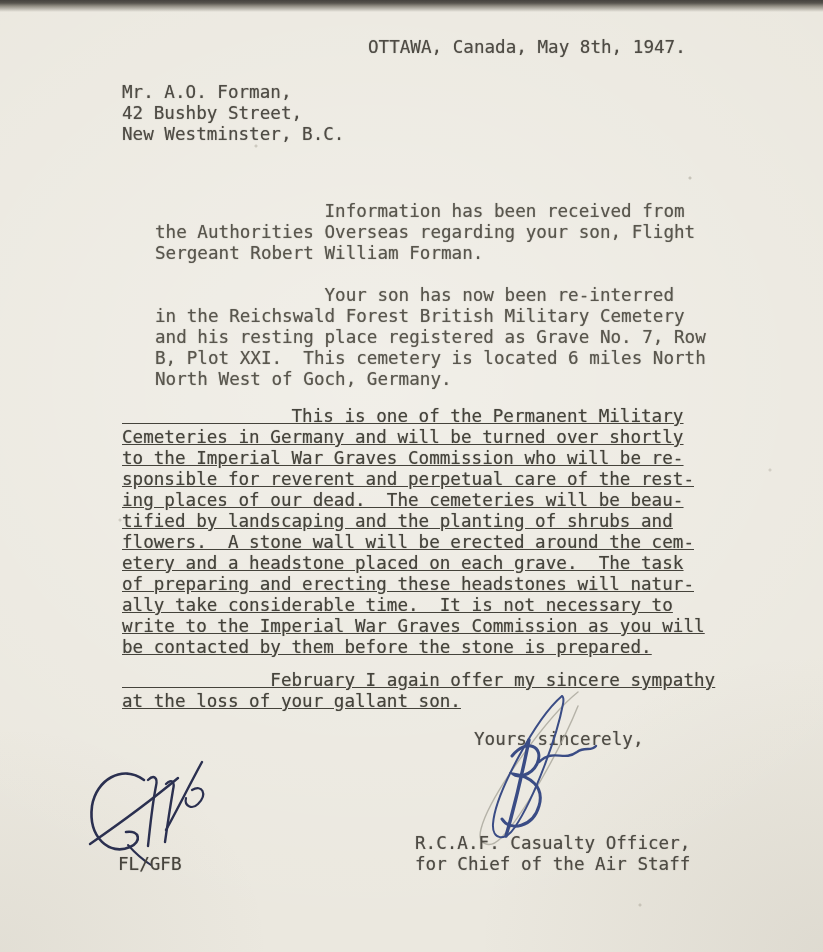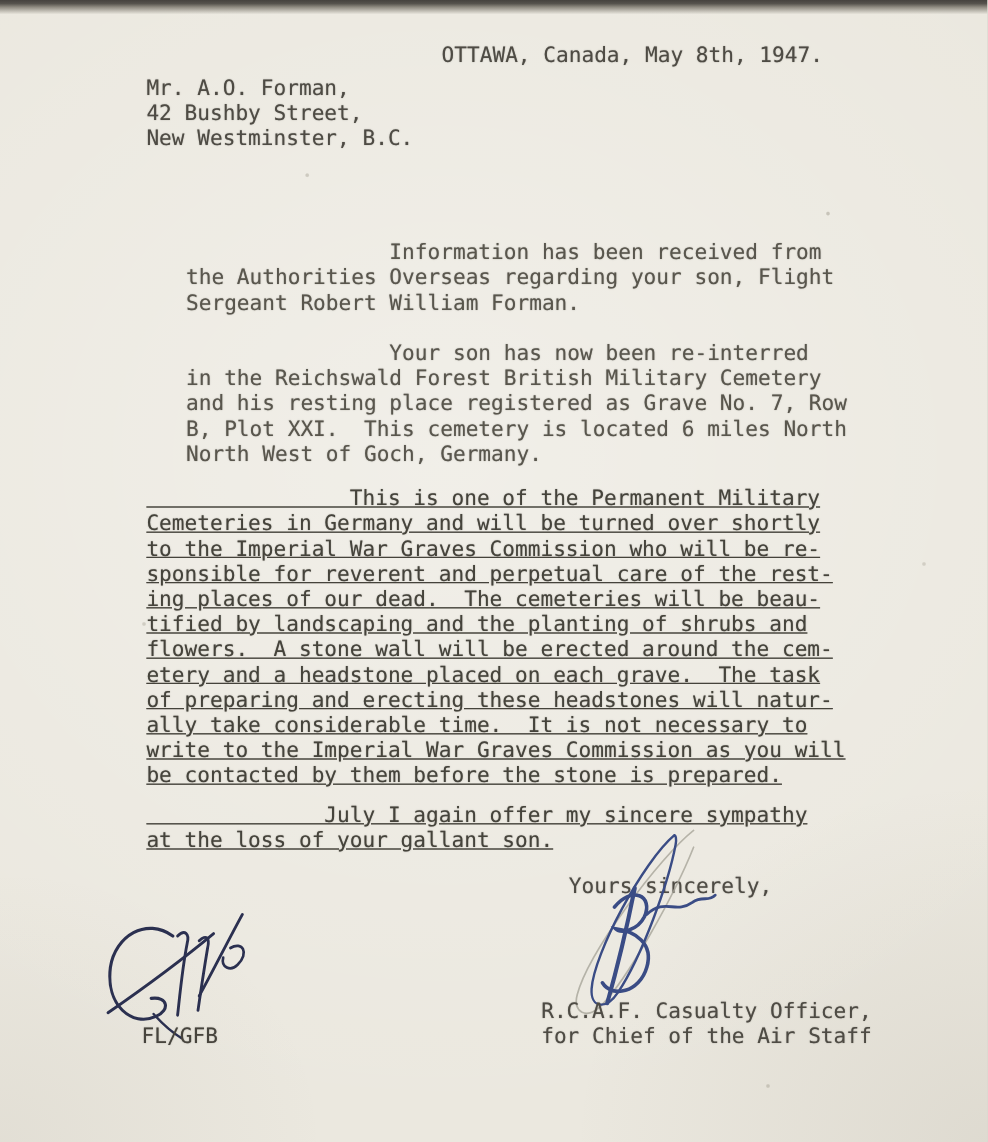--- a/index.html
+++ b/index.html
@@ -23,28 +23,28 @@
     color:#4e4b44;
   }
   .scan-edge{
     position:absolute;top:0;left:0;right:0;height:14px;
     background:linear-gradient(180deg,#45423e 0px,#56534d 3px,#908c82 6px,rgba(235,232,223,0) 12px);
   }
   .tline{position:absolute;white-space:pre;text-shadow:0 0 1px rgba(70,67,60,.55);}
   .light{color:#59564d;margin-left:33px;}
   .dark{color:#45433b;text-decoration:underline;}
   .date{top:37px;left:368px;}
-  .address{top:64px;left:122px;}
+  .address{top:82px;left:122px;}
   .salutation{top:160px;left:122px;}
   .p1{top:201px;left:122px;}
   .p2{top:285px;left:122px;}
   .p3{top:406px;left:122px;}
   .p4{top:670px;left:122px;}
   .closing{top:729px;left:474px;}
-  .sigblock{top:833px;left:415px;margin-left:36px;}
+  .sigblock{top:833px;left:415px;}
   .ref{top:854px;left:118px;color:#474councDistrict440;}
   .ref{color:#47443d;}
   .sig-svg{position:absolute;}
   .sig-left{left:80px;top:750px;}
   .sig-right{left:450px;top:682px;}
   .sig-svg path{fill:none;stroke-linecap:round;}
 </style>
 </head>
 <body>
 
@@ -71,21 +71,21 @@
 to the Imperial War Graves Commission who will be re-
 sponsible for reverent and perpetual care of the rest-
 ing places of our dead.  The cemeteries will be beau-
 tified by landscaping and the planting of shrubs and
 flowers.  A stone wall will be erected around the cem-
 etery and a headstone placed on each grave.  The task
 of preparing and erecting these headstones will natur-
 ally take considerable time.  It is not necessary to
 write to the Imperial War Graves Commission as you will
 be contacted by them before the stone is prepared.</div>
-  <div class="tline p4 dark">              July I again offer my sincere sympathy
+  <div class="tline p4 dark">              February I again offer my sincere sympathy
 at the loss of your gallant son.</div>
 
   <div class="tline closing">Yours sincerely,</div>
 
   <svg class="sig-svg sig-right" width="150" height="172" viewBox="0 0 150 172" aria-hidden="true">
     <path stroke-width="1.4" opacity="0.8" d="M128,10 C100,32 40,112 31,147 C27,162 39,168 51,156 C73,134 112,64 128,24" stroke="#a8a59a"></path>
     <path stroke-width="2" d="M112,14 C86,36 45,112 43,142 C42,158 55,160 65,145 C85,115 107,54 113,22 C114,17 113,14 112,14" stroke="#3a4c85"></path>
     <path stroke-width="3.4" d="M79,58 C73,88 64,126 56,154" stroke="#3a4c85"></path>
     <path stroke-width="3" d="M62,74 C76,56 95,64 87,82 C81,94 67,96 63,92 C79,94 95,104 89,124 C83,145 60,150 52,137" stroke="#3a4c85"></path>
     <path stroke-width="2.4" d="M89,80 C104,66 113,80 127,70 C135,64 141,70 146,64" stroke="#3a4c85"></path>

